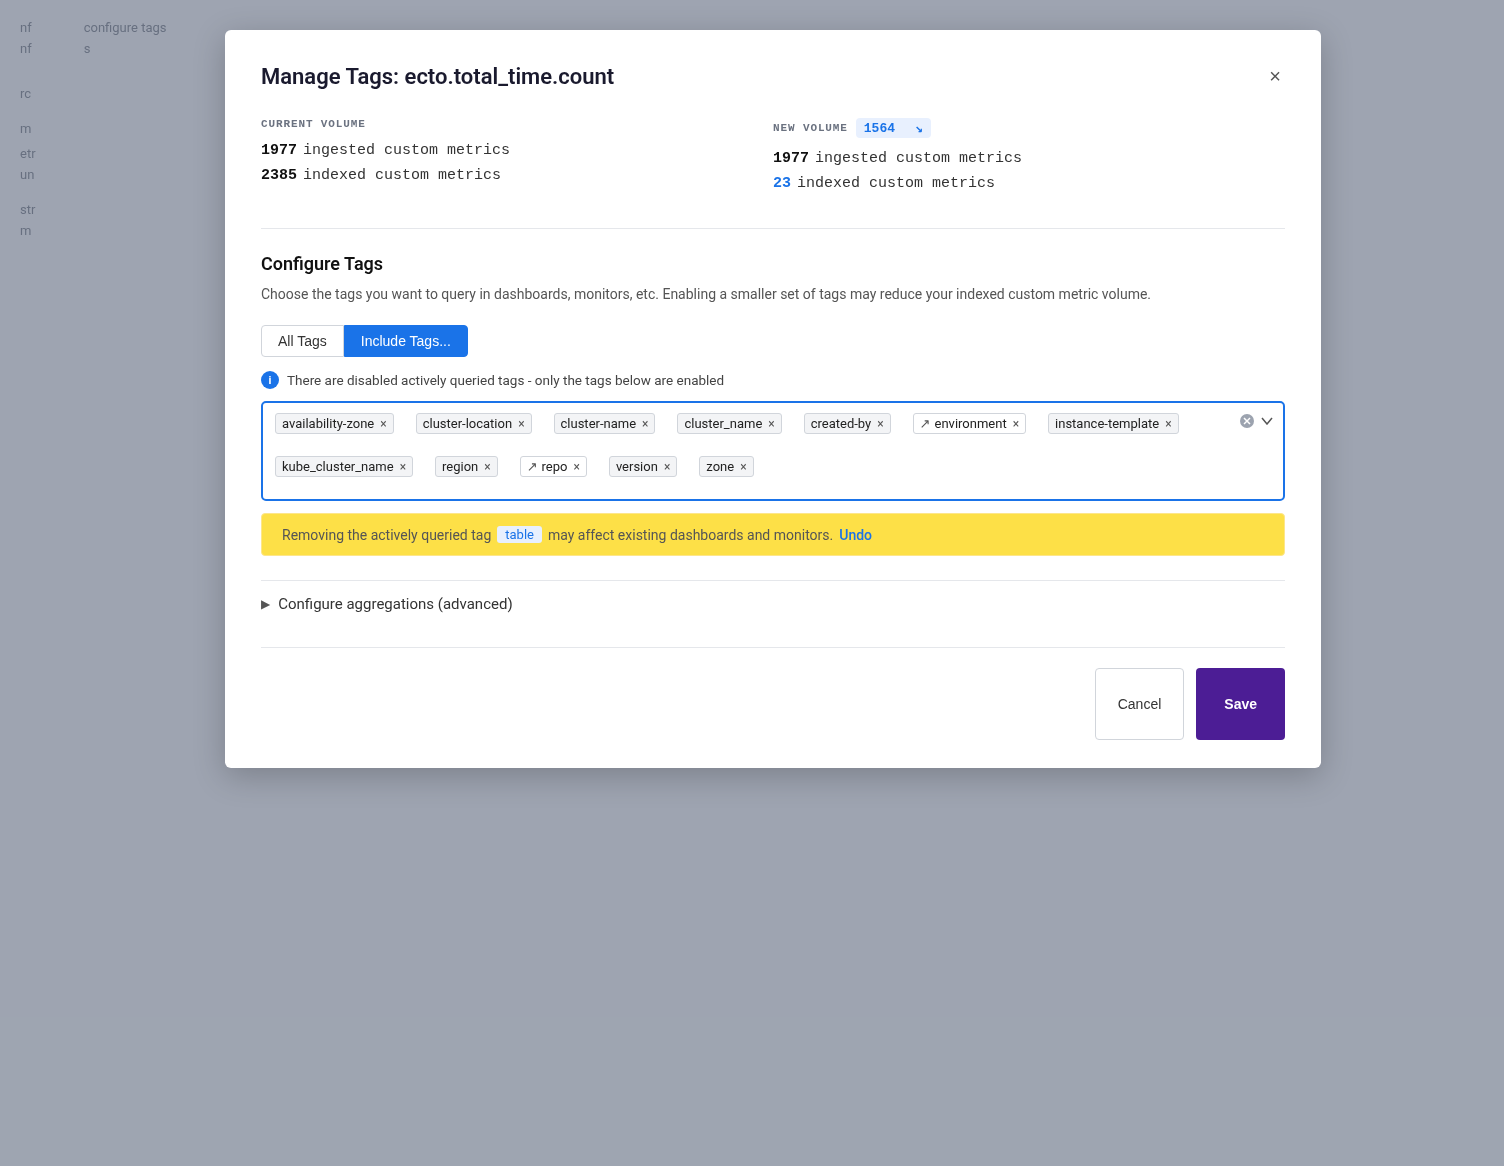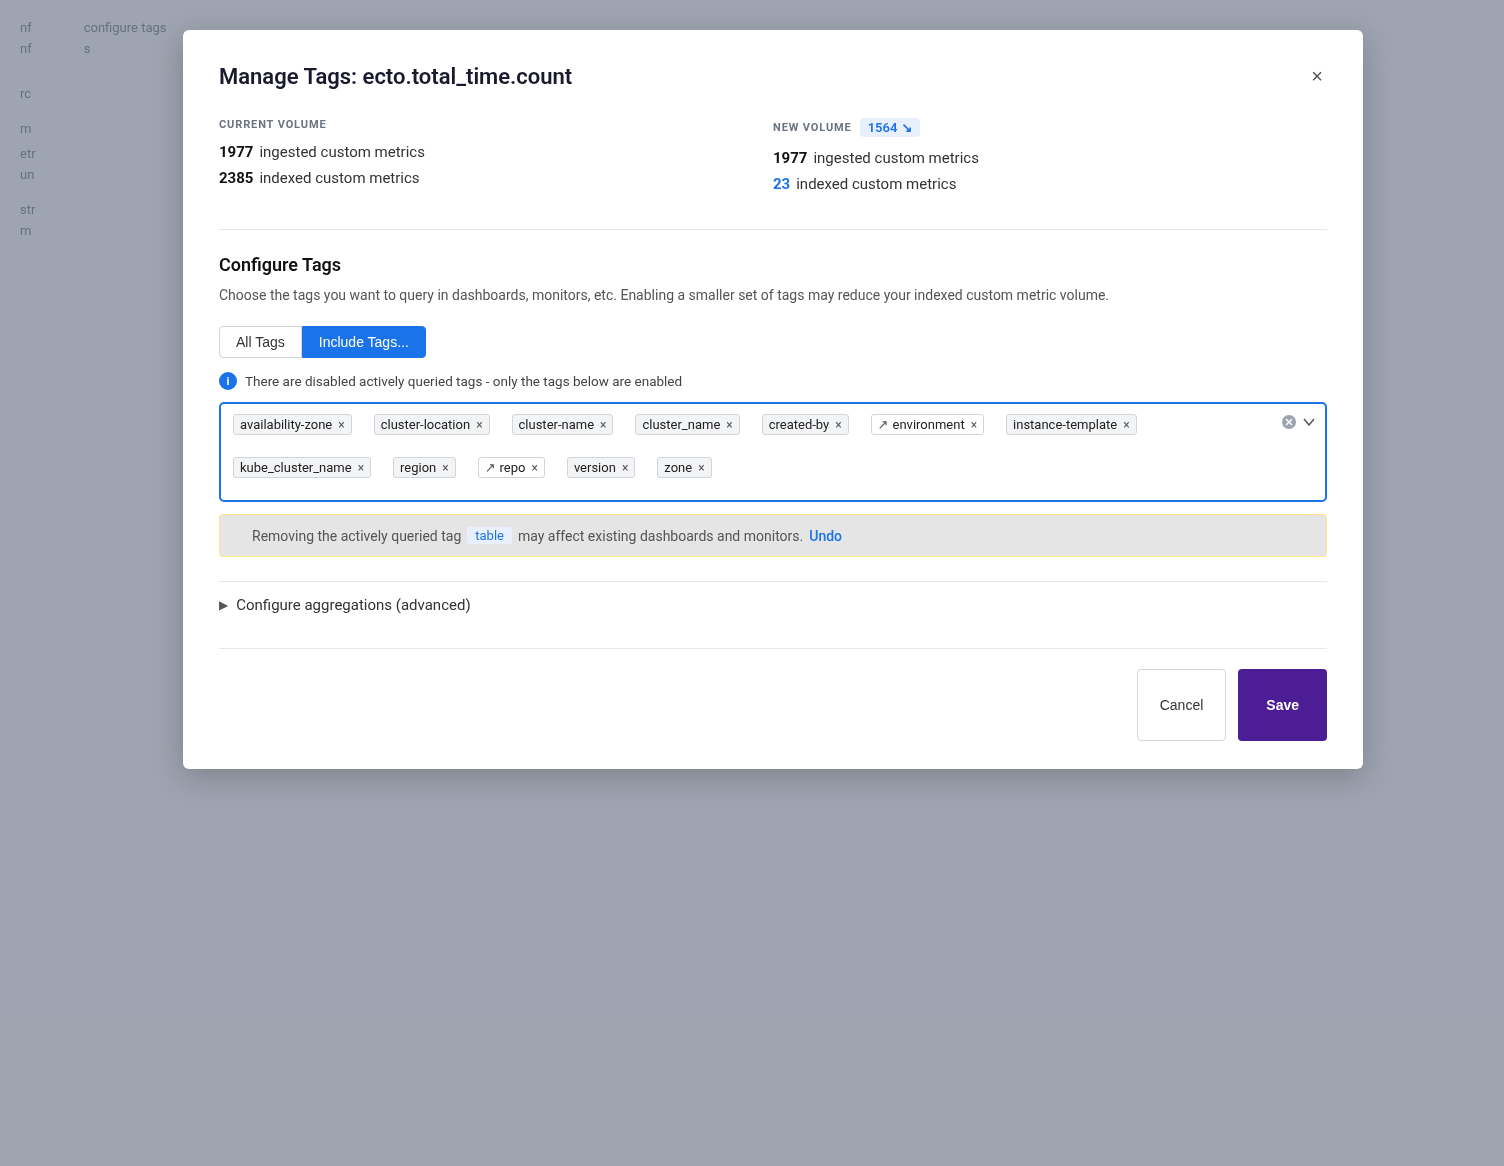--- a/index.html
+++ b/index.html
@@ -25,21 +25,21 @@
       background: rgba(100,110,130,0.55);
       display: flex;
       align-items: flex-start;
       justify-content: center;
       padding-top: 30px;
     }
 
     .modal {
       background: #fff;
       border-radius: 6px;
-      width: 1180px;
+      width: 1096px;
       box-shadow: 0 8px 32px rgba(0,0,0,0.22);
       position: relative;
       padding: 32px 36px 28px 36px;
       margin-left: 42px;
     }
 
     .modal-header {
       display: flex;
       align-items: center;
       justify-content: space-between;
@@ -59,20 +59,21 @@
       color: #555;
       font-size: 20px;
       padding: 4px;
       line-height: 1;
     }
 
     .volume-section {
       display: flex;
       gap: 0;
       margin-bottom: 28px;
+      font-family: Liberation Mono, monospace;
     }
 
     .volume-col {
       flex: 1;
     }
 
     .volume-label {
       font-size: 11px;
       font-weight: 700;
       color: #6b7280;
@@ -96,21 +97,21 @@
     }
 
     .volume-num-blue {
       font-weight: 700;
       color: #1a73e8;
     }
 
     .new-volume-badge {
       display: inline-flex;
       align-items: center;
-      gap: 4px;
+      gap: 20px;
       background: #e8f0fe;
       border-radius: 4px;
       padding: 2px 8px;
       font-size: 13px;
       font-weight: 600;
       color: #1a73e8;
       margin-left: 8px;
     }
 
     .new-volume-header {
@@ -254,24 +255,24 @@
       border: none;
       cursor: pointer;
       color: #555;
       font-size: 14px;
       padding: 2px;
       display: flex;
       align-items: center;
     }
 
     .warning-banner {
-      background: #e5e5e5;
+      background: #fde047;
       border: 1px solid #fde68a;
       border-radius: 4px;
-      padding: 12px 32px;
+      padding: 12px 20px;
       font-size: 14px;
       color: #555;
       margin-bottom: 24px;
       display: flex;
       align-items: center;
       gap: 6px;
       flex-wrap: wrap;
     }
 
     .warning-tag-highlight {

